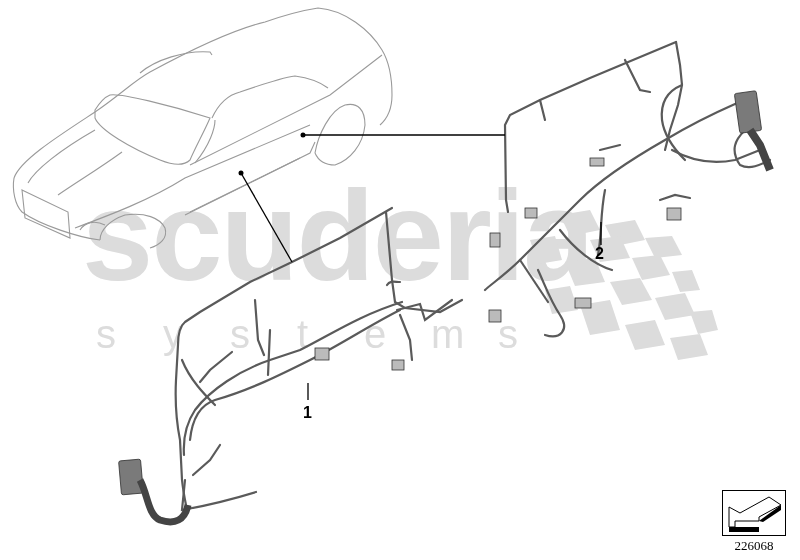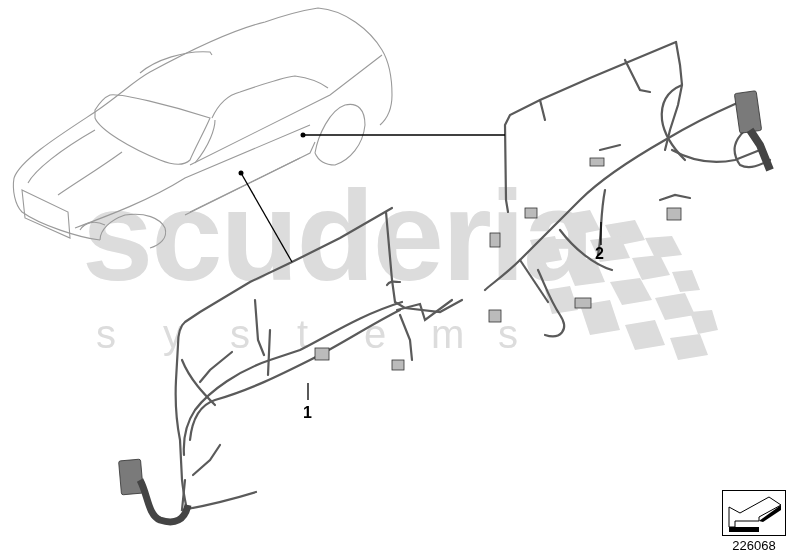--- a/index.html
+++ b/index.html
@@ -8,21 +8,21 @@
   #stage { position: absolute; left: 0; top: 0; width: 800px; height: 396px; }
   .wm-big { position: absolute; left: 82px; top: 172px; font-size: 128px; font-weight: bold;
             color: #dcdcdc; letter-spacing: -2px; line-height: 1; }
   .wm-small { position: absolute; left: 84px; top: 314px; font-size: 40px; color: #dcdcdc;
               letter-spacing: 0; line-height: 1; margin-left: 12px; }
   .wm-small span { display: inline-block; width: 67px; text-align: left; }
   .callout { position: absolute; font-weight: bold; font-size: 16px; color: #000; line-height: 1; }
   .ref-box { position: absolute; left: 722px; top: 490px; width: 62px; height: 44px;
              border: 1px solid #000; background: #fff; }
   .ref-num { position: absolute; left: 714px; top: 538px; width: 80px; text-align: center;
-             font-size: 13px; color: #000; }
+             font-size: 13px; color: #000; font-family: Liberation Serif, serif; }
 </style>
 </head>
 <body>
 
 <div id="stage">
 
   <div class="wm-big">scuderia</div>
   <div class="wm-small">
     <span>s</span><span>y</span><span>s</span><span>t</span><span>e</span><span>m</span><span>s</span>
   </div>

